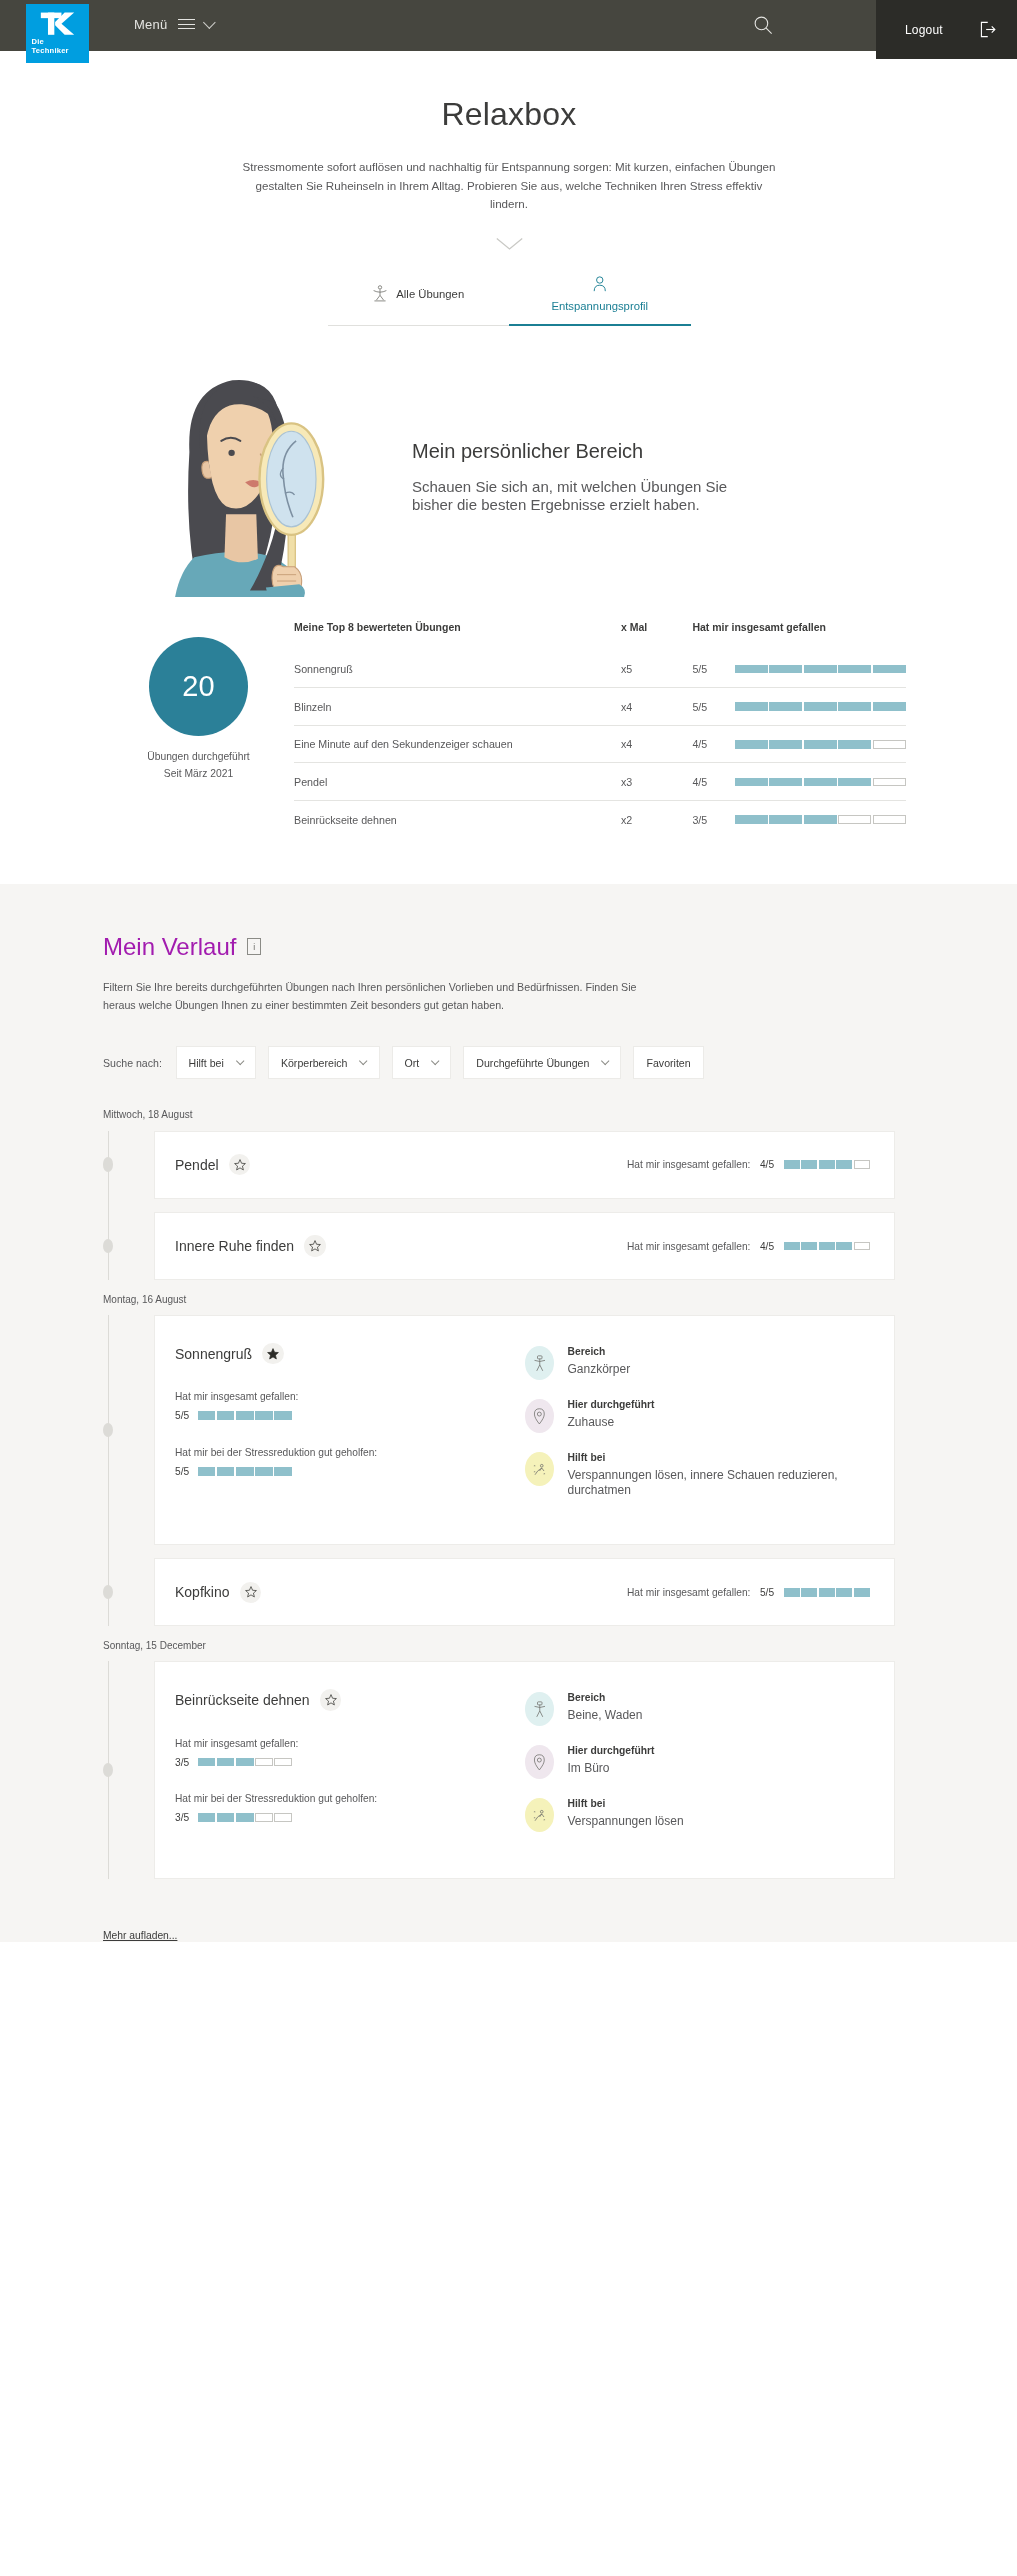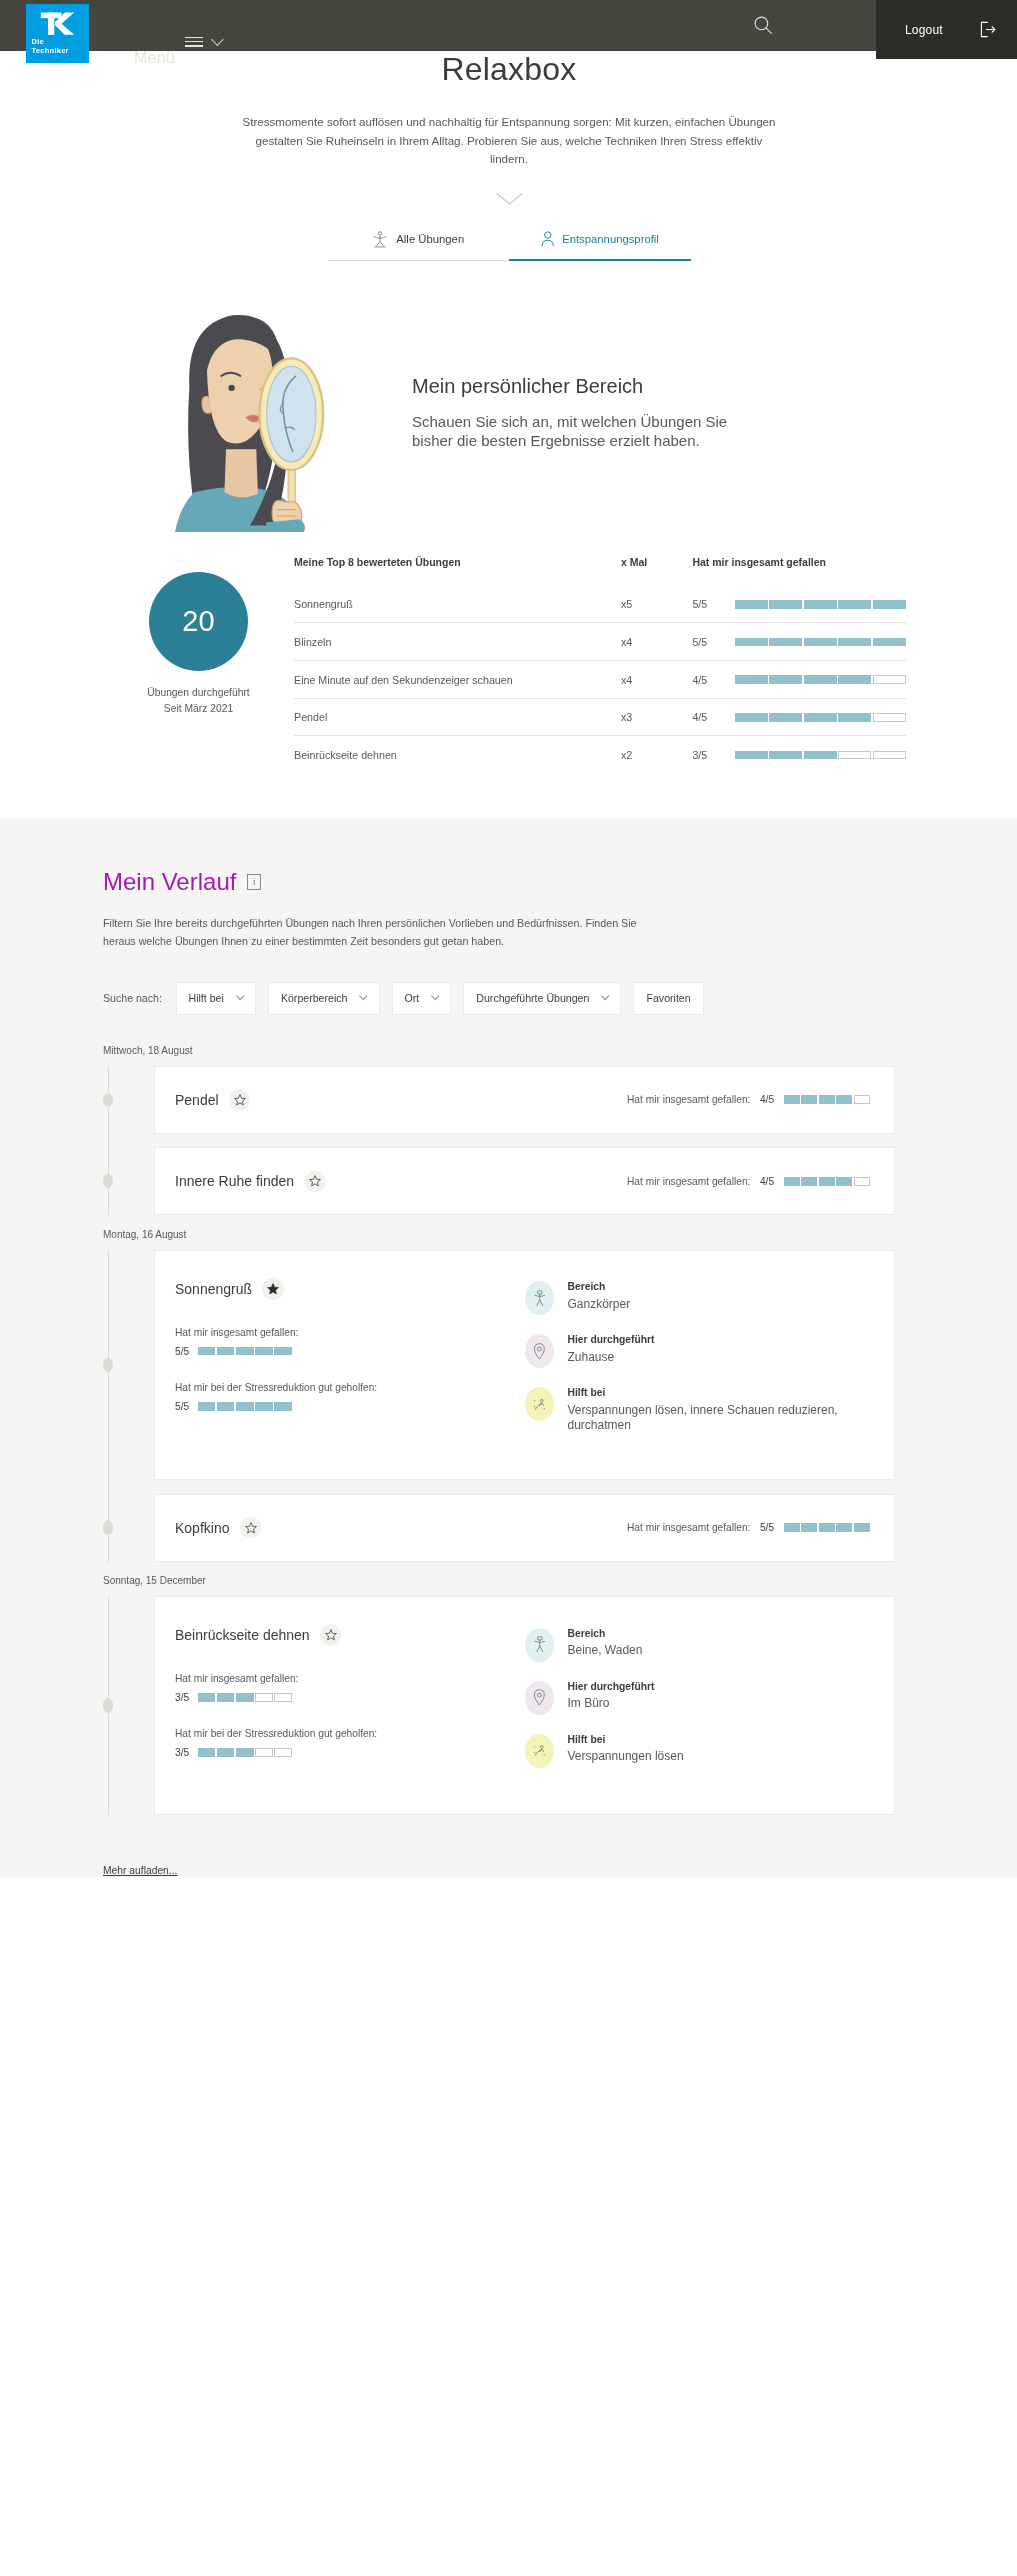--- a/index.html
+++ b/index.html
@@ -45,21 +45,21 @@
     letter-spacing: 0.2px;
   }
   .menu-wrap {
     position: absolute;
     left: 134px;
     display: flex;
     align-items: center;
     gap: 10.3px;
     top: 16.7px;
   }
-  .menu-label { color: #e4e4e1; font-size: 16px; letter-spacing: 0.2px; margin-top: 32px;}
+  .menu-label { color: #e4e4e1; font-size: 13px; letter-spacing: 0.2px;}
   .burger { display: flex; flex-direction: column; gap: 3.2px; width: 17.5px; }
   .burger span { display: block; height: 1.1px; background: #e4e4e1; width: 100%; }
   .chev { width: 8.7px; height: 8.7px; border-right: 1px solid #cfcfcb; border-bottom: 1px solid #cfcfcb; transform: rotate(45deg); margin-top: -4px;}
   .search-btn {
     position: absolute;
     left: 752px; top: 14.3px;
     width: 22px; height: 22px;
   }
   .logout {
     position: absolute;
@@ -68,21 +68,21 @@
     background: #2c2c28;
     display: flex;
     align-items: center;
     justify-content: space-between;
     padding: 0 22px 0 29px;
     color: #fff;
   }
   .logout-label { font-size: 12px; letter-spacing: 0.2px; }
 
   
-  .hero { text-align: center; }
+  .hero { padding-top: 45px; text-align: center; }
   .hero h1 {
     font-size: 32px;
     font-weight: 400;
     color: #3c3c3b;
     letter-spacing: 0.2px;
   }
   .hero p {
     margin: 25.4px auto 0;
     width: 534px;
     font-size: 11.6px;
@@ -104,21 +104,21 @@
   .tab {
     flex: 1;
     display: flex;
     align-items: center;
     justify-content: center;
     gap: 8px;
     padding-bottom: 12px;
     font-size: 11.3px;
     color: #3c3c3b;
   }
-  .tab.active { color: #1b7f94; border-bottom: 2.4px solid #1b7f94; margin-bottom: -0.8px; }
+  .tab.active { color: #1b7f94; border-bottom: 2.4px solid #1b7f94; margin-bottom: -0.8px; flex-direction: column; }
 
   
   .personal {
     margin-top: 32px;
     display: flex;
     align-items: center;
     padding-left: 148px;
   }
   .illus { width: 215px; height: 239px; flex: none; }
   .personal-text { margin-left: 49px; width: 342px; }

